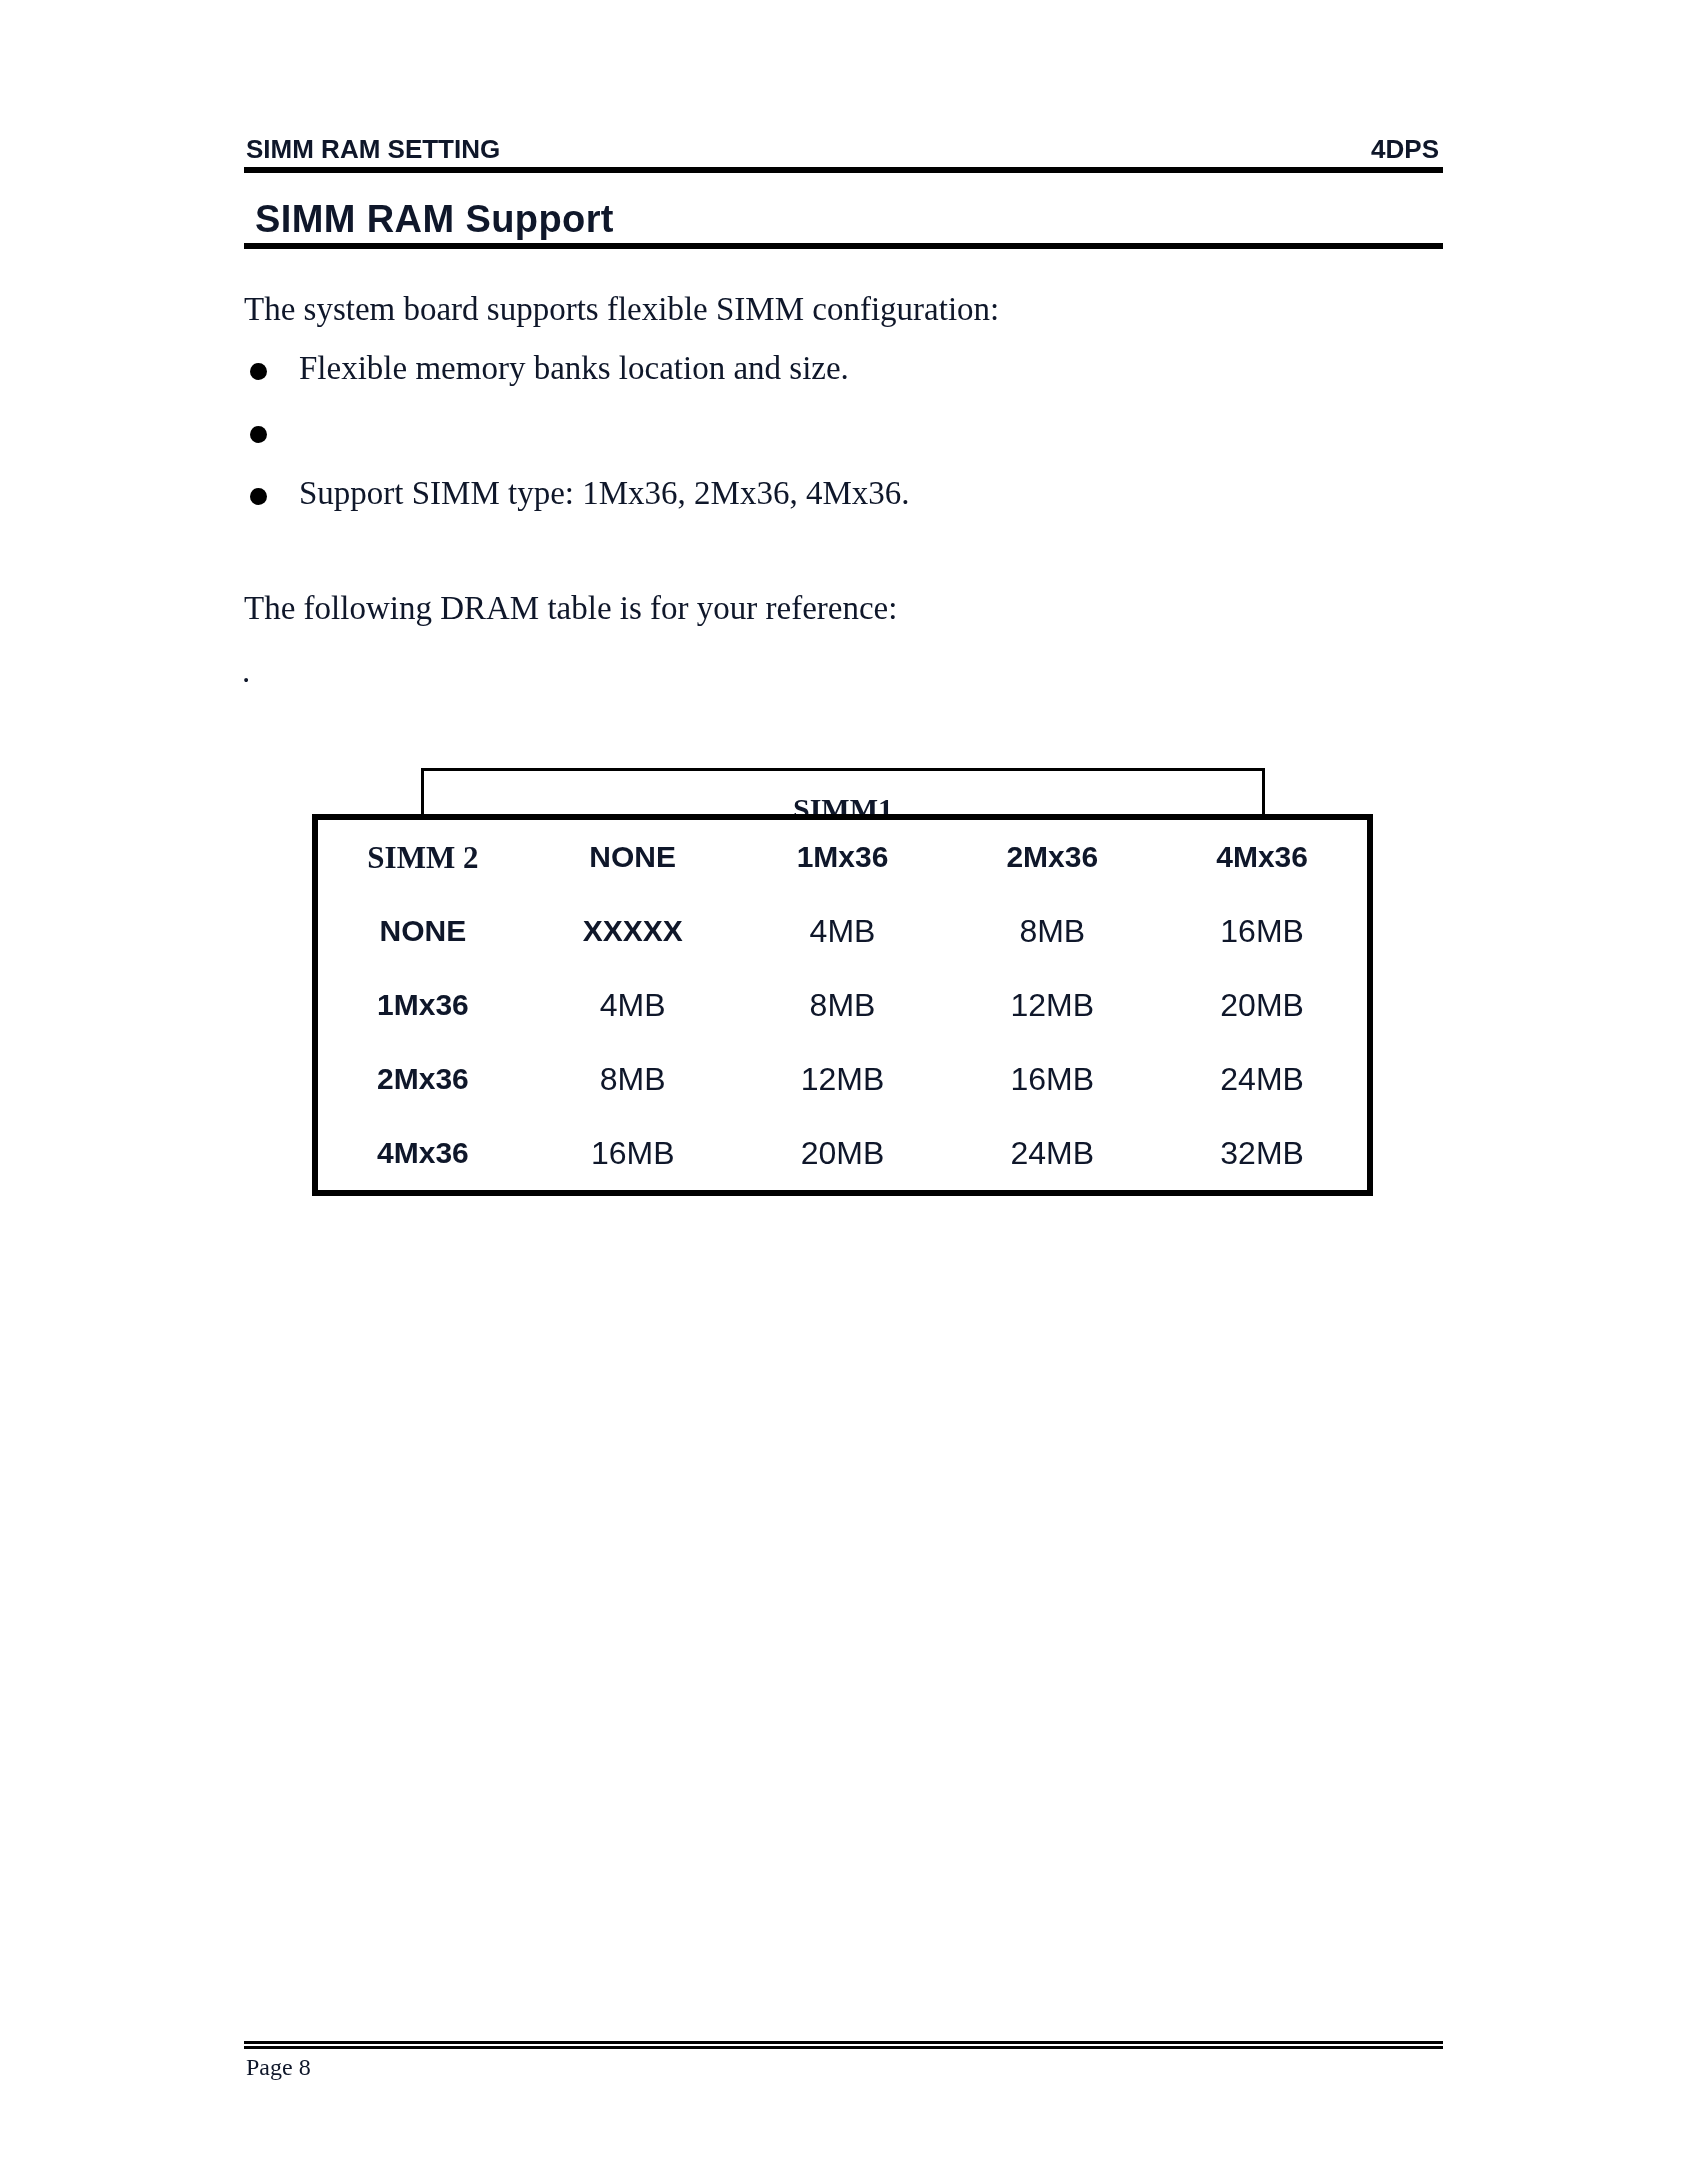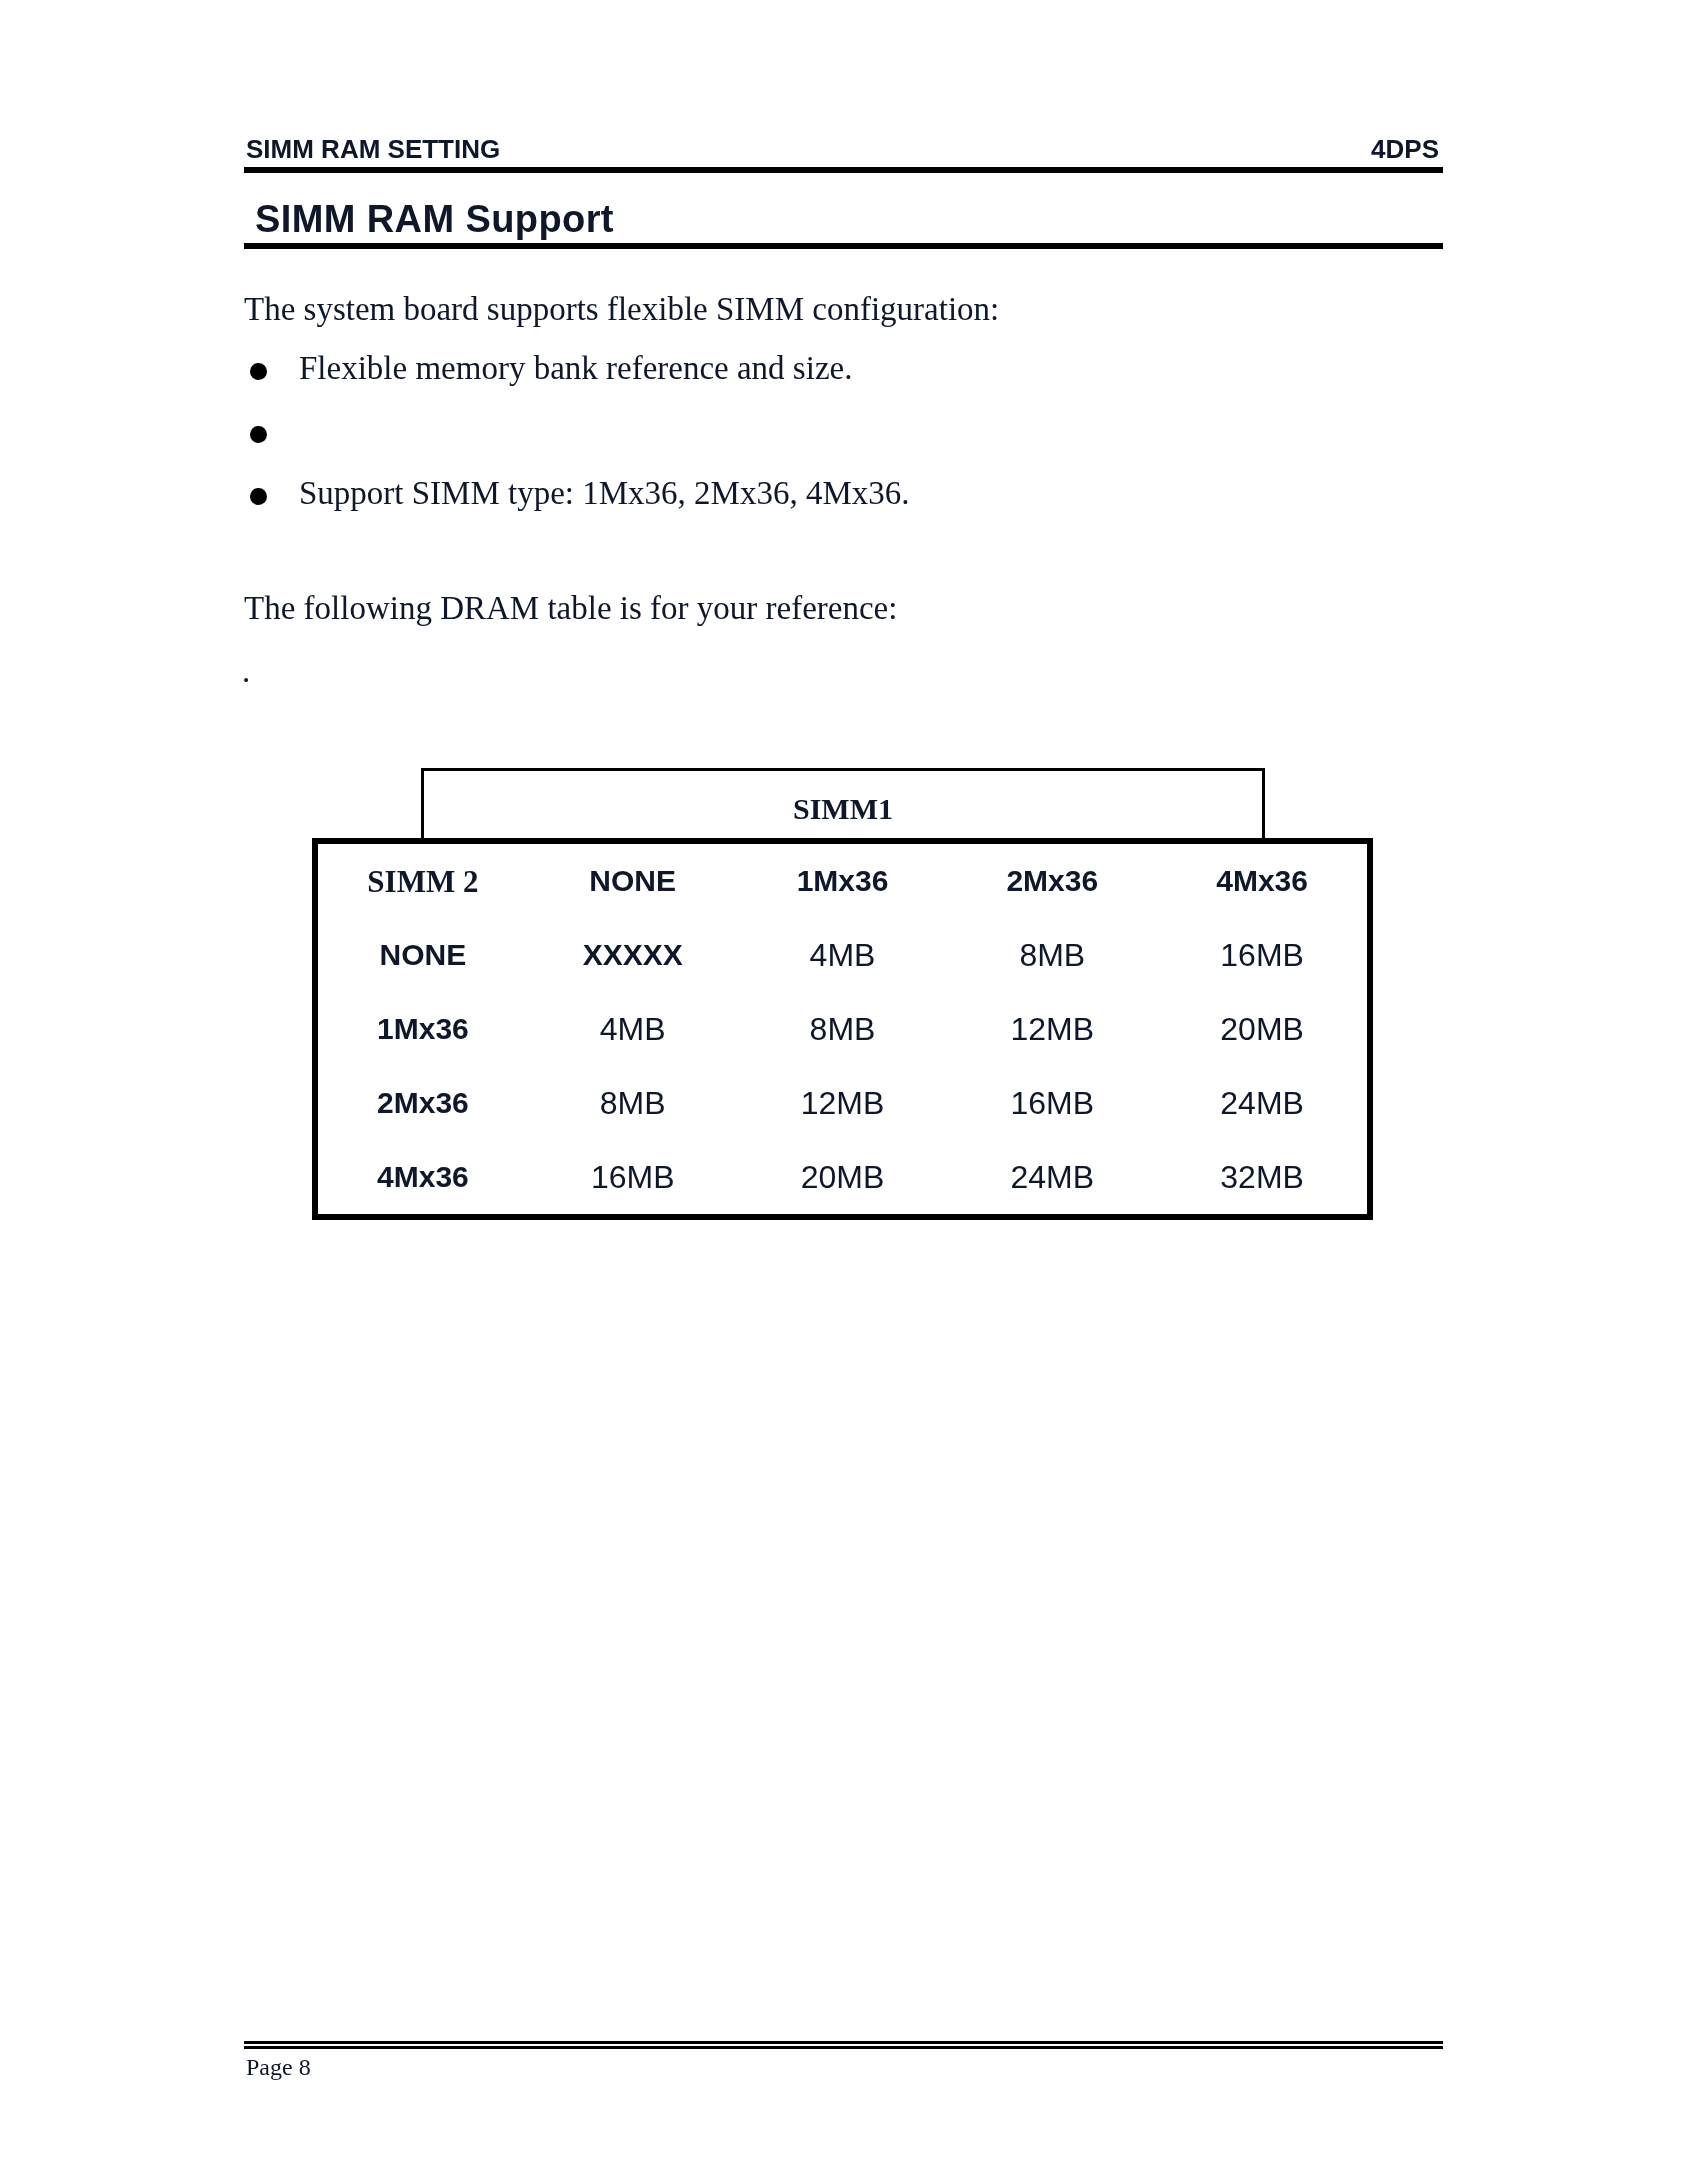--- a/index.html
+++ b/index.html
@@ -29,21 +29,21 @@
   .table-intro{left:244px;top:592px;}
   .stray-dot{left:242px;top:655px;}
 
   .simm1-box{
     left:421px;top:768px;width:844px;height:78px;
     border:3.1px solid #000;border-bottom:none;box-sizing:border-box;
     display:flex;align-items:center;justify-content:center;
     font-size:30px;font-weight:700;
   }
   .dram-table{
-    left:312px;top:838px;width:1061px;height:382px;
+    left:312px;top:814px;width:1061px;height:382px;
     background:#000;border:6.2px solid #000;box-sizing:border-box;
     display:grid;
     grid-template-columns:repeat(5,1fr);
     grid-template-rows:repeat(5,1fr);
     gap:0;
   }
   .cell{
     background:#fff;display:flex;align-items:center;justify-content:center;
     font-family:"Liberation Sans","DejaVu Sans",sans-serif;
     font-size:32px;font-weight:400;
@@ -66,21 +66,21 @@
   <div class="abs sans hdr-left">SIMM RAM SETTING</div>
   <div class="abs sans hdr-right">4DPS</div>
   <div class="abs rule rule-a"></div>
 
   <div class="abs sans title">SIMM RAM Support</div>
   <div class="abs rule rule-b"></div>
 
   <div class="abs body-line intro">The system board supports flexible SIMM configuration:</div>
 
   <div class="abs bullet-dot dot-1"></div>
-  <div class="abs body-line btext bt-1">Flexible memory bank reference and size.</div>
+  <div class="abs body-line btext bt-1">Flexible memory banks location and size.</div>
   <div class="abs bullet-dot dot-2"></div>
   <div class="abs bullet-dot dot-3"></div>
   <div class="abs body-line btext bt-3">Support SIMM type: 1Mx36, 2Mx36, 4Mx36.</div>
 
   <div class="abs body-line table-intro">The following DRAM table is for your reference:</div>
   <div class="abs body-line stray-dot">.</div>
 
   <div class="abs simm1-box">
     <span>SIMM1</span>
   </div>

